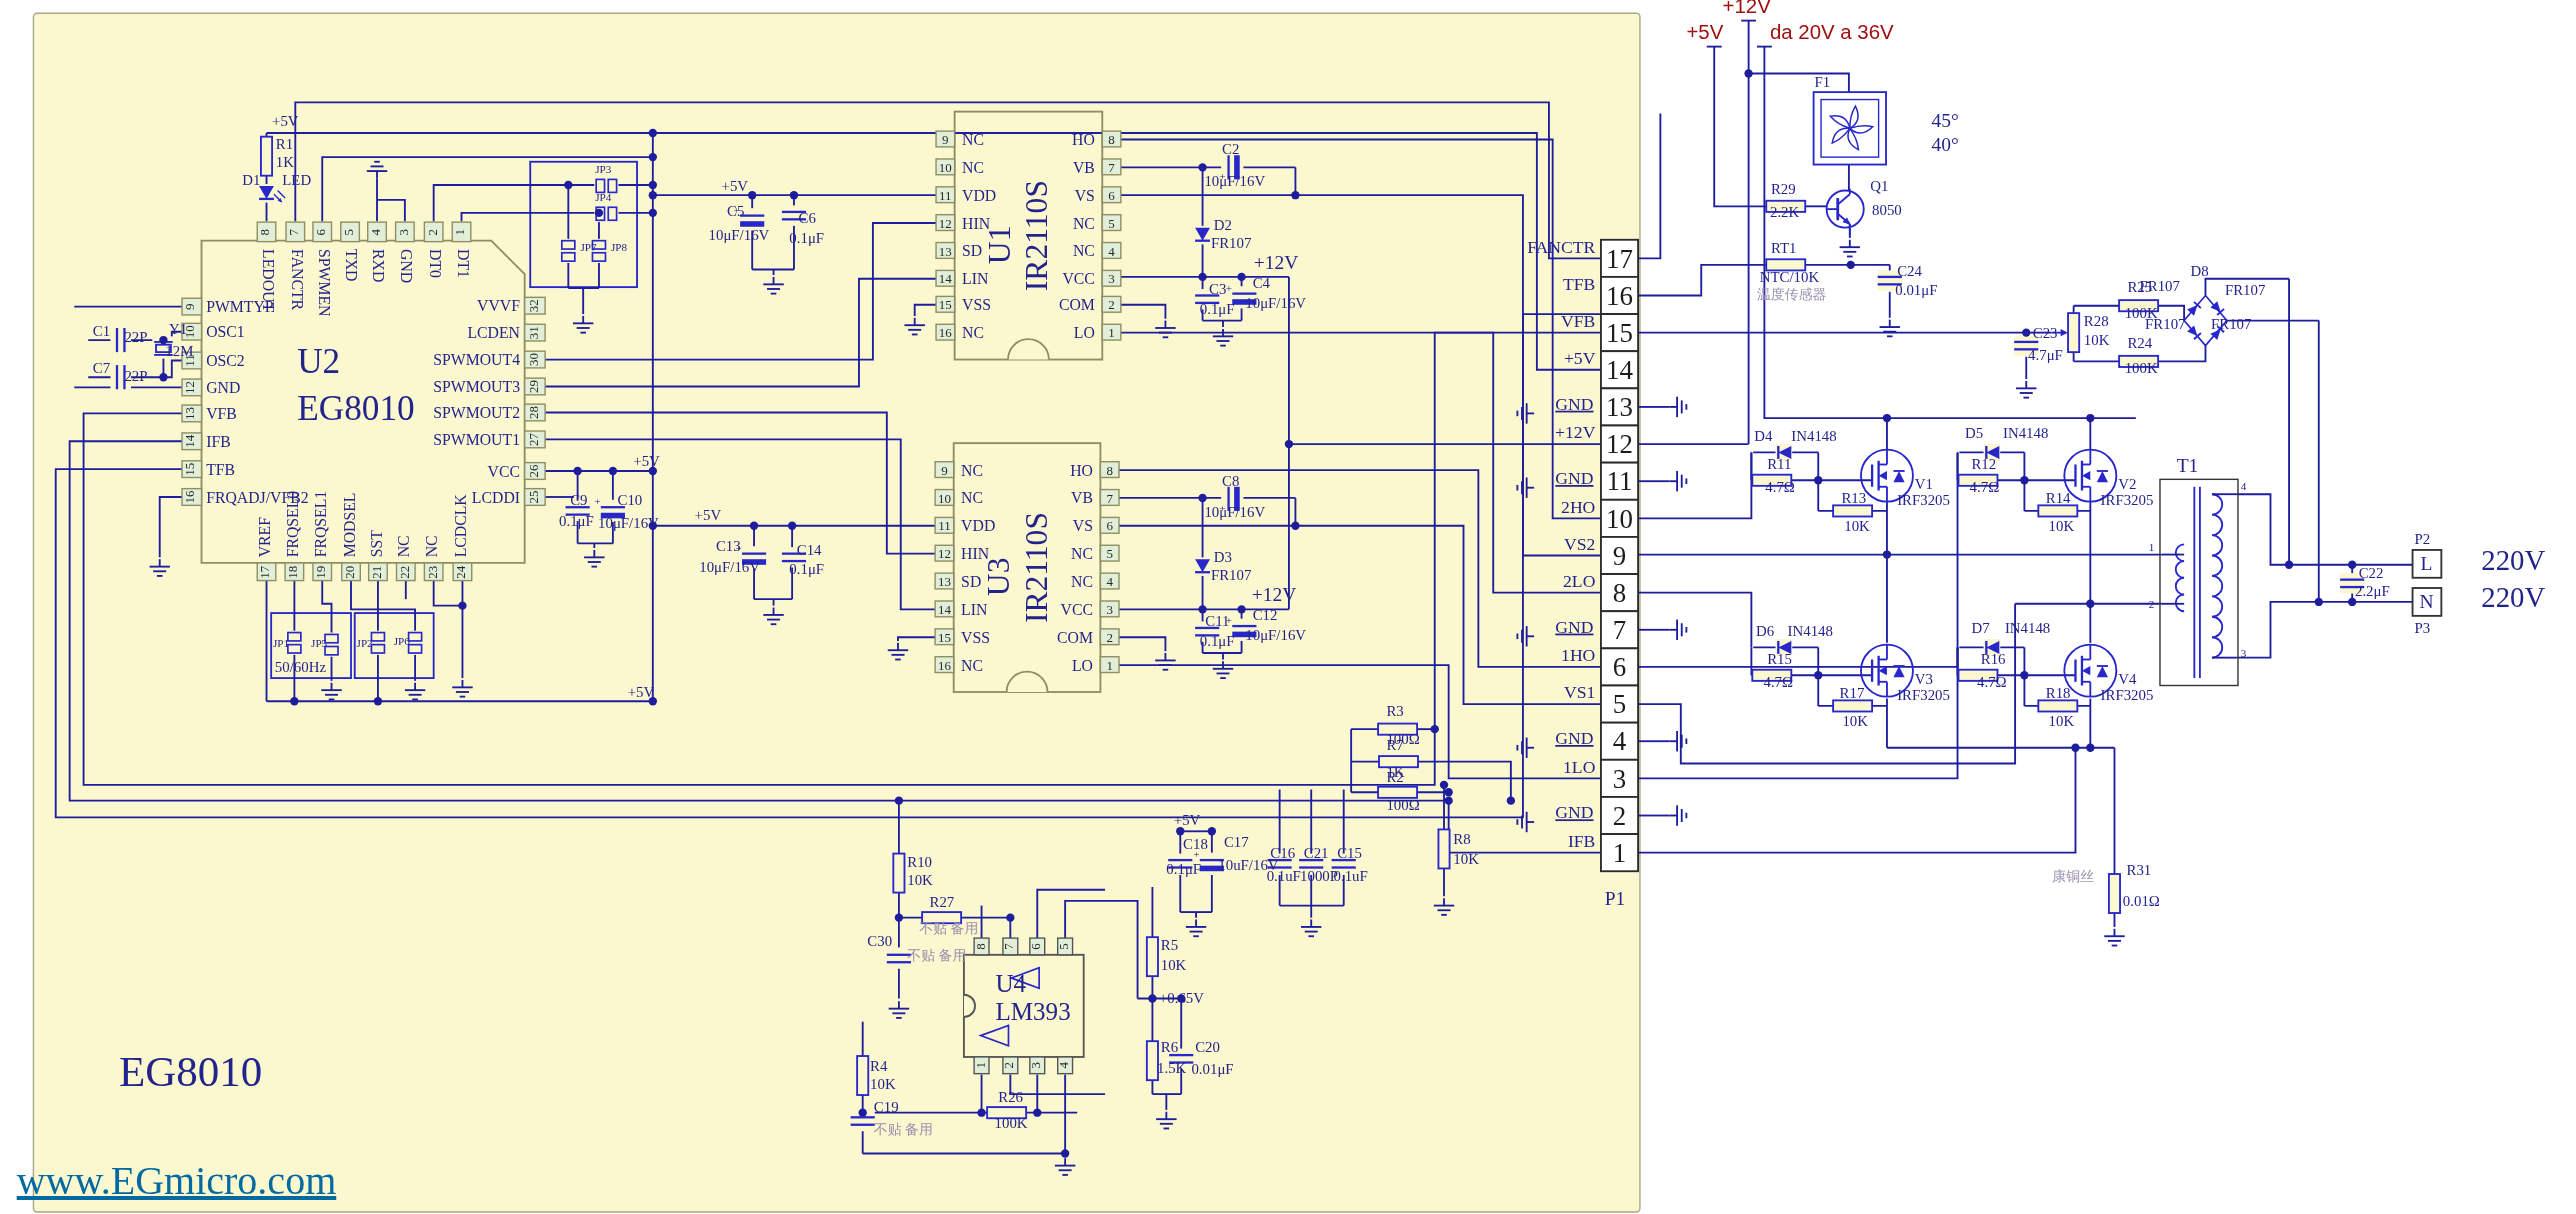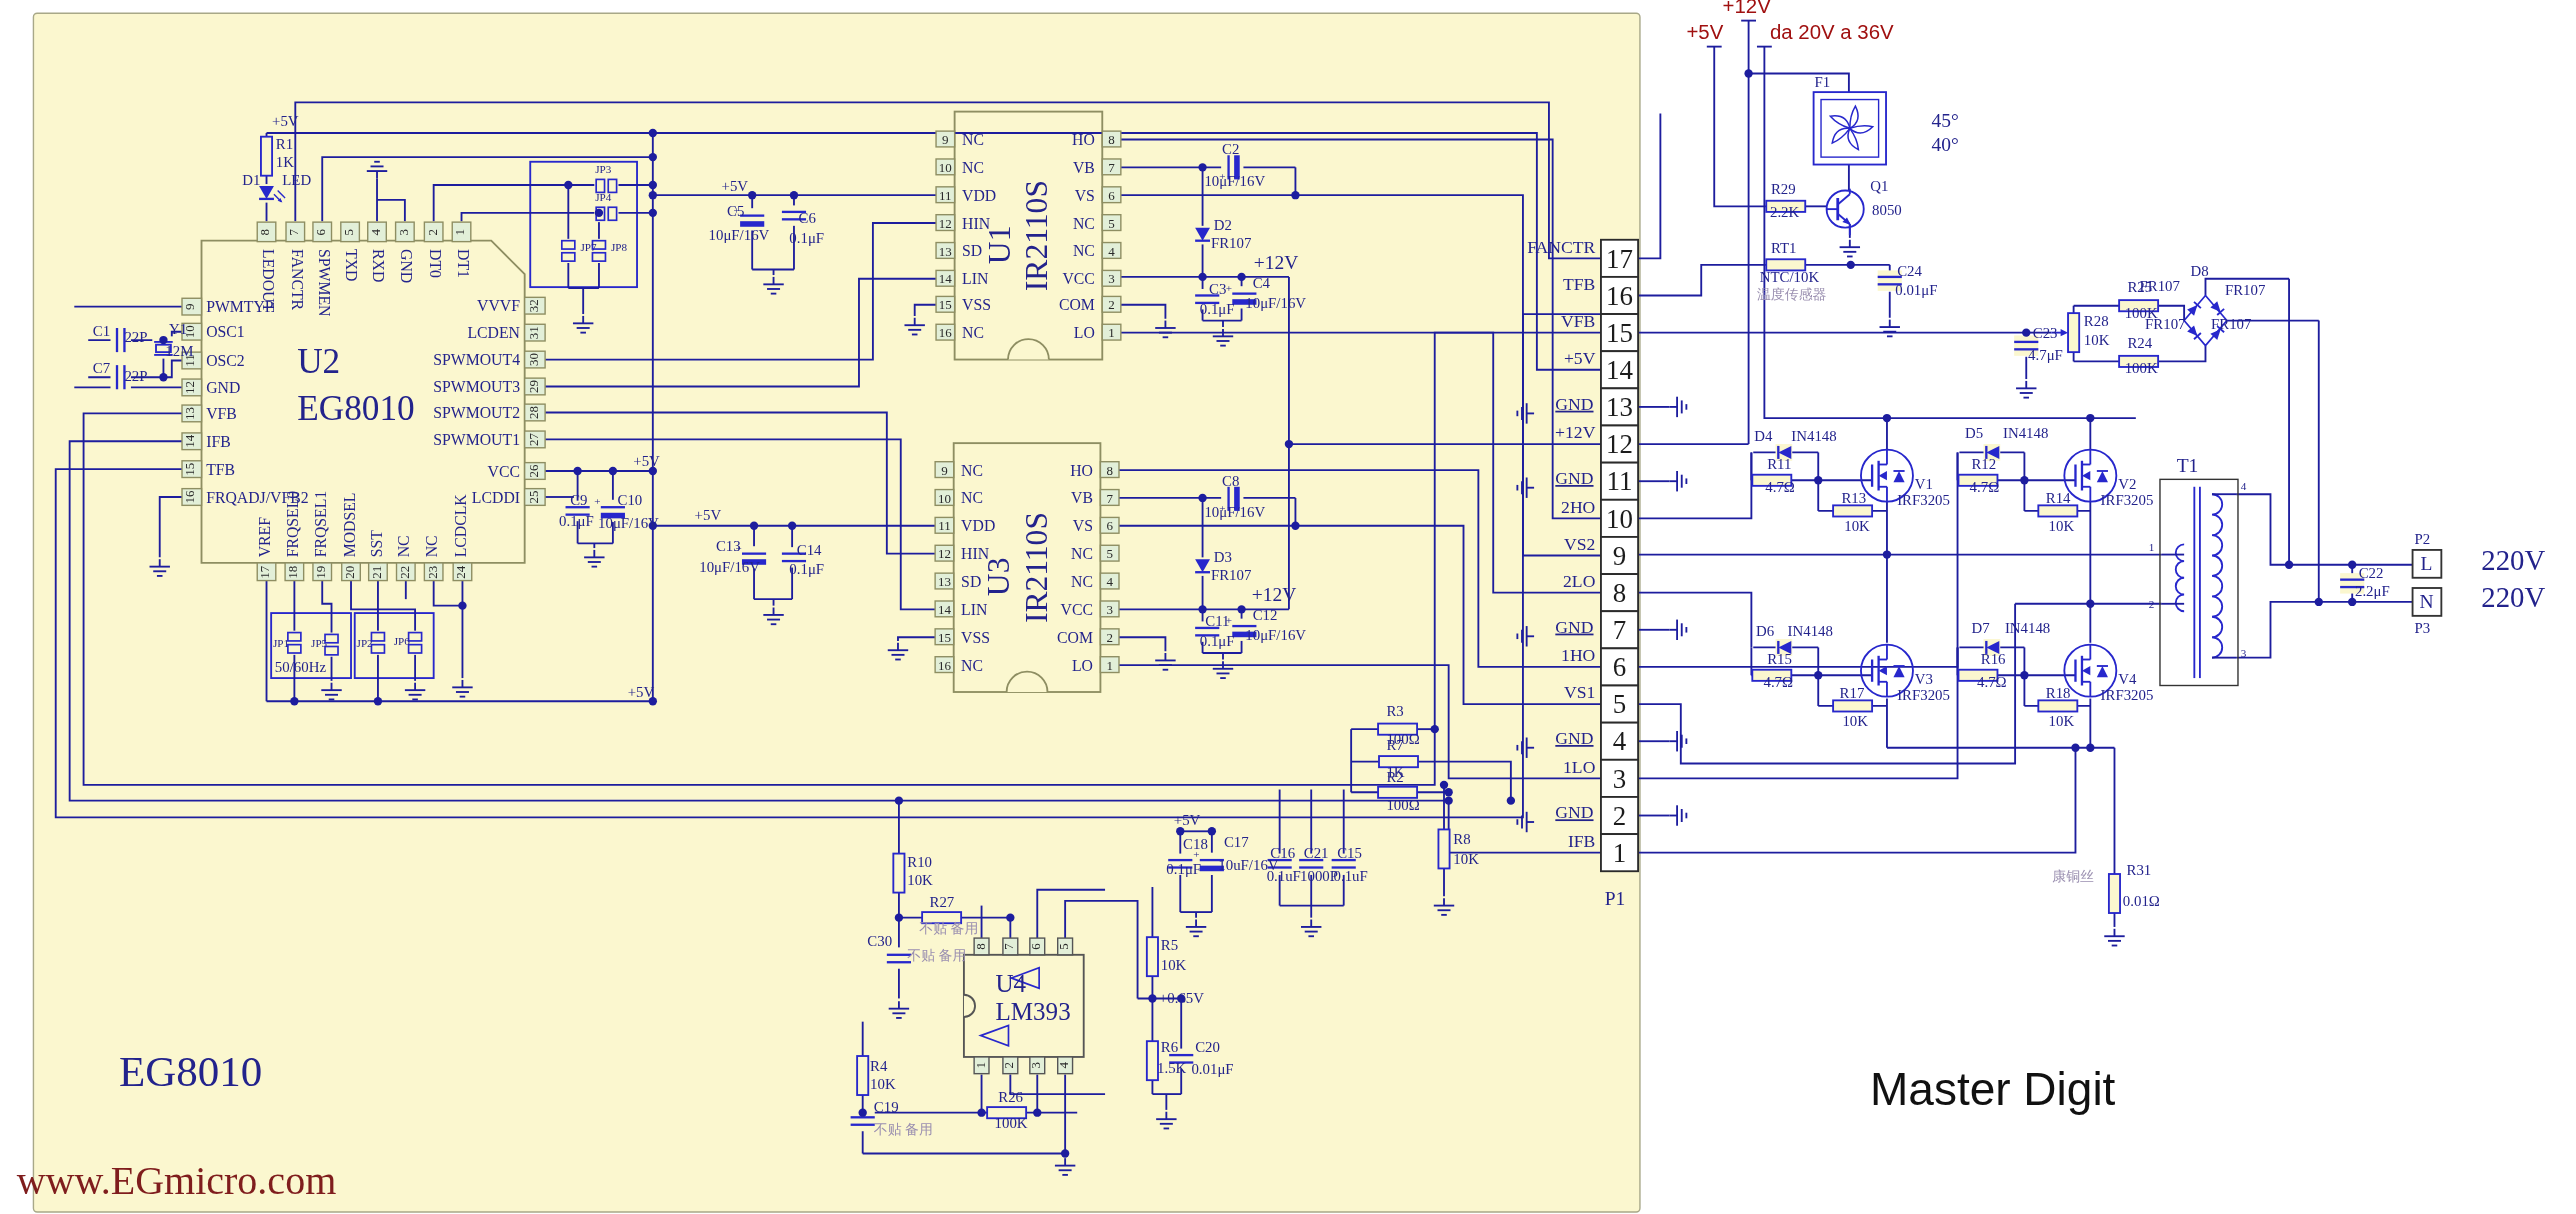--- a/index.html
+++ b/index.html
@@ -1,20 +1,20 @@
 <!DOCTYPE html>
 <html style="font-size:15px"><head>
 <meta charset="utf-8">
 <style>
   html,body{margin:0;padding:0;background:#fff;}
   #stage{position:relative;width:2576px;height:1215px;background:#fff;overflow:hidden;
          font-family:"Liberation Serif",serif;}
   #schem{position:absolute;left:0;top:0;}
   .title-corner{position:absolute;left:119px;top:1047px;font:43px "Liberation Serif",serif;color:#23238c;}
-  .title-web{position:absolute;left:16.7px;top:1157px;font:40px "Liberation Serif",serif;color:#7f1d1d;}
+  .title-web{position:absolute;left:16.7px;top:1157px;font:40px "Liberation Serif",serif;color:#0369a1;text-decoration:underline;}
   .title-master{position:absolute;left:1870px;top:1062px;font:46px "Liberation Sans",sans-serif;color:#111;}
   text{font-family:"Liberation Serif",serif;}
   .m{font-size:16px;fill:#23238c;}
   .s{font-size:12px;fill:#23238c;}
   .b20{font-size:21px;fill:#23238c;}
   .b30{font-size:31px;fill:#23238c;}
   .red{font-size:22px;fill:#a01010;font-family:"Liberation Sans",sans-serif;}
   .gy{font-size:15px;fill:#9a8fb0;font-family:"Liberation Serif",serif;}
   .pl{font-size:17px;fill:#23238c;}
   .pn{font-size:14px;fill:#2a2a2a;}
@@ -1377,15 +1377,14 @@
         <text x="2600" y="682" class="m">P3</text>
         <text x="2672" y="614" class="b30">220V</text>
         <text x="2672" y="654" class="b30">220V</text>
         <text x="2210" y="949" class="gy">康铜丝</text>
         <text x="2290" y="942" class="m">R31</text>
         <text x="2286" y="975" class="m">0.01Ω</text>
       </g>
     </svg>
   <div class="title-corner">EG8010</div>
   <div class="title-web">www.EGmicro.com</div>
-  <div class="title-master">Master Digit</div>
 </div>
 
 
 </body></html>

